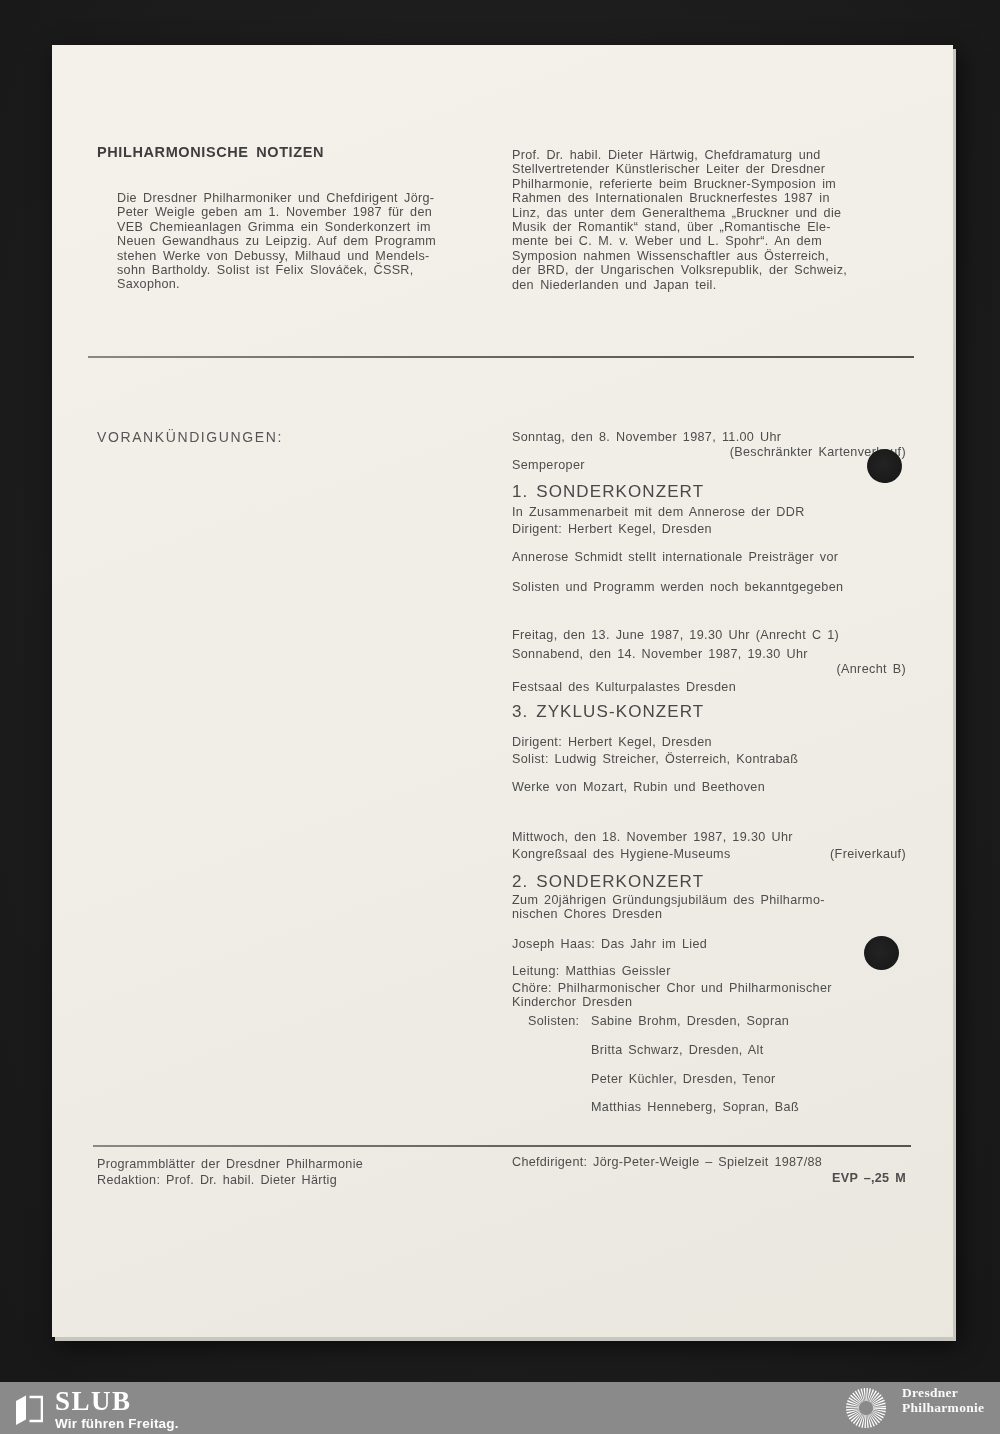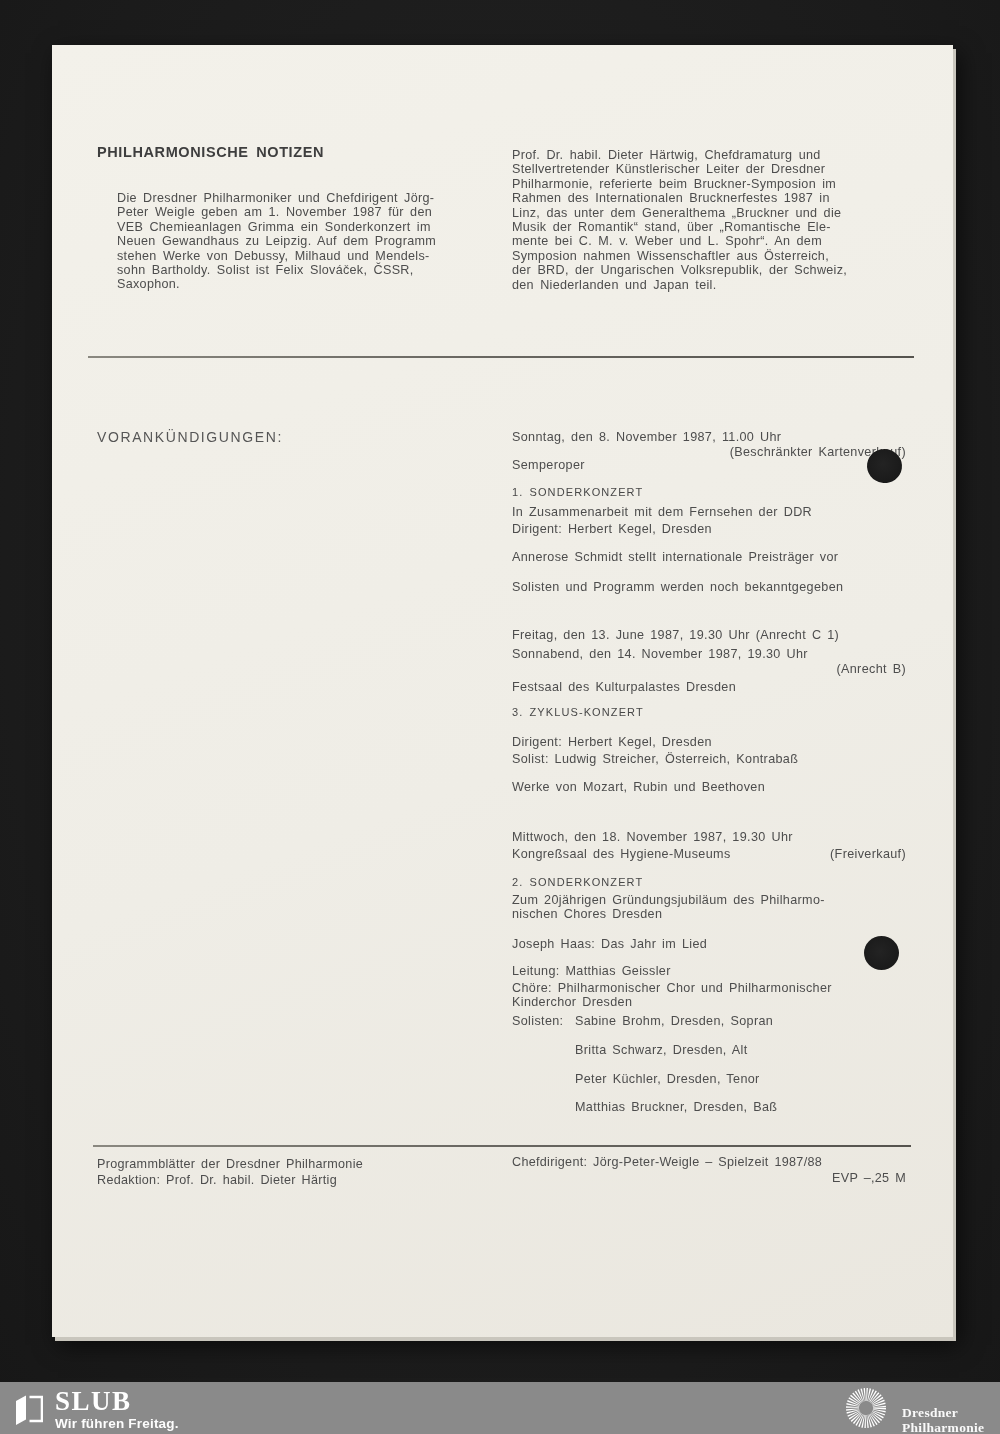--- a/index.html
+++ b/index.html
@@ -25,46 +25,46 @@
   .para-right{ position:absolute; left:460px; top:103px; width:402px; word-spacing:2.5px;}
   .rule{ position:absolute; height:2px; background:linear-gradient(90deg,#8a8880 0%, #6a6862 45%, #55534e 100%);}
   .rule-mid{ left:36px; top:311px; width:826px;}
   .rule-foot{ left:41px; top:1100px; width:818px;}
   .announce-label{
     position:absolute; left:45px; top:384px;
     font-size:14px; color:#565656; letter-spacing:1.6px; word-spacing:2px;
   }
   .ln{ position:absolute; left:460px; width:394px; color:#4d4d4d; font-size:12.6px; letter-spacing:.35px; word-spacing:2px; line-height:14px;}
   .ln.right{ text-align:right;}
-  .ln.caps{ letter-spacing:1.1px; font-size:11px; color:#484848;}
+  .ln.caps{ letter-spacing:1.1px; font-size:17px; color:#484848;}
   .ln.row{ display:flex; justify-content:space-between;}
   .ln.wrap2{ line-height:13.6px;}
-  .sol-line{ padding-left:63px; position:relative;}
+  .sol-line{ padding-left:63px; position:relative;margin-left:16px;}
   .sol-label{ position:absolute; left:0; top:0;}
   .foot-left{ position:absolute; left:45px; top:1112px; width:402px; line-height:15.6px;}
   .foot-right{ position:absolute; left:460px; top:1110px; width:394px; line-height:15.6px;}
-  .foot-right .evp{ text-align:right;}
+  .foot-right .evp{ text-align:right;font-weight:bold;}
   .hole{ position:absolute; width:35px; height:34px; border-radius:50%;
     background:radial-gradient(circle at 45% 45%, #232323 0%, #1a1a1a 70%, #101010 100%);}
   .hole-1{ left:815px; top:404px; transform:rotate(8deg);}
   .hole-2{ left:812px; top:891px;}
   
   .viewer-bar{
     position:absolute; left:0; top:1382px; width:1000px; height:52px;
     background:#8a8a8a;
   }
   .slub-block{ position:absolute; left:15px; top:6px; display:flex; align-items:flex-end;}
   .slub-icon{ margin-top:2px;}
   .slub-text{ margin-left:12px;}
   .slub-name{
     font-family:"Liberation Serif", serif; font-weight:bold; font-size:27px; line-height:26px;
     color:#fff; letter-spacing:1.5px;
   }
   .slub-tag{ font-size:13.5px; font-weight:bold; color:#fdfdfd; letter-spacing:.2px; margin-top:2px;}
-  .dp-block{ position:absolute; left:843px; top:3px; display:flex; align-items:flex-end;}
+  .dp-block{ position:absolute; left:843px; top:3px; display:flex; align-items:flex-start;}
   .dp-text{
     font-family:"Liberation Serif", serif; font-weight:bold; font-size:13.5px; line-height:15px;
     color:#fafafa; margin-left:13px; letter-spacing:.3px;
   }
 </style>
 </head>
 <body>
 
 <div class="stage">
 
@@ -92,21 +92,21 @@
 den Niederlanden und Japan teil.</div>
 
     <div class="rule rule-mid"></div>
 
     <div class="announce-label">VORANKÜNDIGUNGEN:</div>
 
     <div class="ln" style="top:385px">Sonntag, den 8. November 1987, 11.00 Uhr</div>
     <div class="ln right" style="top:400px">(Beschränkter Kartenverkauf)</div>
     <div class="ln" style="top:413px">Semperoper</div>
     <div class="ln caps" style="top:440px">1. SONDERKONZERT</div>
-    <div class="ln" style="top:460px">In Zusammenarbeit mit dem Fernsehen der DDR</div>
+    <div class="ln" style="top:460px">In Zusammenarbeit mit dem Annerose der DDR</div>
     <div class="ln" style="top:477px">Dirigent: Herbert Kegel, Dresden</div>
     <div class="ln" style="top:505px">Annerose Schmidt stellt internationale Preisträger vor</div>
     <div class="ln" style="top:535px">Solisten und Programm werden noch bekanntgegeben</div>
 
     <div class="ln" style="top:583px">Freitag, den 13. June 1987, 19.30 Uhr (Anrecht C 1)</div>
     <div class="ln" style="top:602px">Sonnabend, den 14. November 1987, 19.30 Uhr</div>
     <div class="ln right" style="top:617px">(Anrecht B)</div>
     <div class="ln" style="top:635px">Festsaal des Kulturpalastes Dresden</div>
     <div class="ln caps" style="top:660px">3. ZYKLUS-KONZERT</div>
     <div class="ln" style="top:690px">Dirigent: Herbert Kegel, Dresden</div>
@@ -129,21 +129,21 @@
       <span class="sol-label">Solisten:</span>
       <span>Sabine Brohm, Dresden, Sopran</span>
     </div>
     <div class="ln sol-line" style="top:984px">
       <span>Britta Schwarz, Dresden, Alt</span>
     </div>
     <div class="ln sol-line" style="top:999px">
       <span>Peter Küchler, Dresden, Tenor</span>
     </div>
     <div class="ln sol-line" style="top:1013px">
-      <span>Matthias Bruckner, Dresden, Baß</span>
+      <span>Matthias Henneberg, Sopran, Baß</span>
     </div>
 
     <div class="rule rule-foot"></div>
     <div class="ink foot-left">
       <div>Programmblätter der Dresdner Philharmonie</div>
       <div>Redaktion: Prof. Dr. habil. Dieter Härtig</div>
     </div>
     <div class="ink foot-right">
       <div>Chefdirigent: Jörg-Peter-Weigle – Spielzeit 1987/88</div>
       <div class="evp">EVP –,25 M</div>

